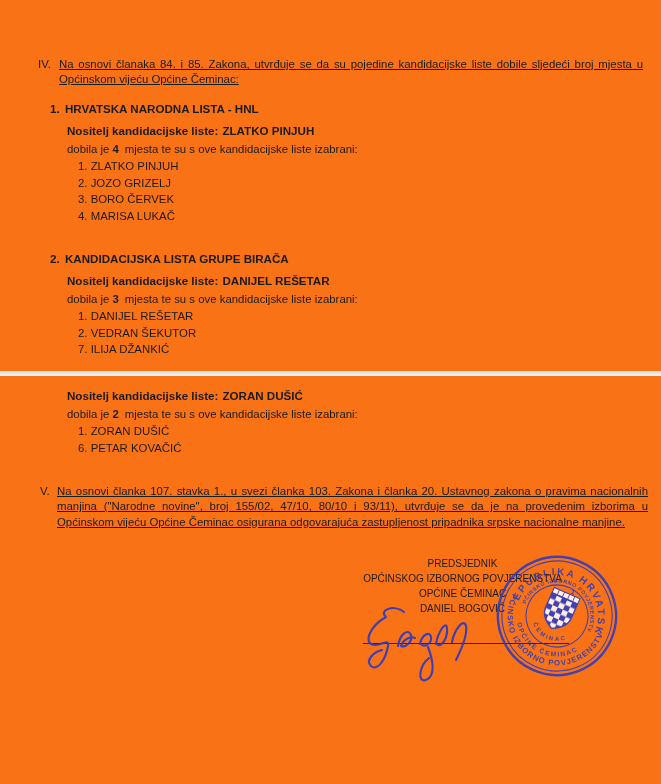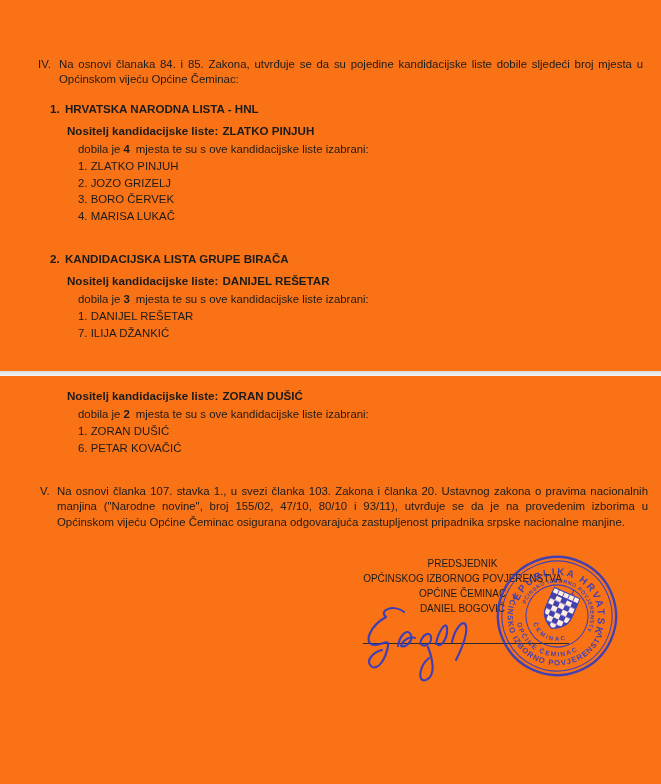--- a/index.html
+++ b/index.html
@@ -15,35 +15,35 @@
   .scan-band{
     position:absolute;left:0;top:371px;width:661px;height:5px;
     background:linear-gradient(#d9dddd,#f4f5f5);
   }
   
   .para{
     position:absolute;display:flex;
     font-size:11.4px;line-height:15.4px;
   }
   .para .pnum{flex:none;}
-  .para .ptext{flex:1;text-align:justify;}
+  .para .ptext{flex:1;text-align:justify;text-decoration:underline;}
   .para-iv{left:38px;top:57px;width:605px;}
   .para-iv .pnum{width:21px;}
   .para-v{left:40px;top:484px;width:608px;}
   .para-v .pnum{width:17px;}
   
   .list-section{position:absolute;left:50px;width:565px;font-size:11.4px;}
   .list-section:nth-of-type(1){top:100px;}
   .list-section:nth-of-type(2){top:250px;}
   .list-section:nth-of-type(3){top:382px;}
   .list-heading{font-weight:bold;font-size:11.6px;line-height:17px;}
   .list-heading .lnum{display:inline-block;width:12px;margin-right:3px;}
   .nositelj{font-weight:bold;font-size:11.6px;line-height:17px;margin:5px 0 2px 17px;}
   .nositelj .nlabel{margin-right:4px;}
-  .dobila{line-height:17px;margin-left:28px;}
+  .dobila{line-height:17px;margin-left:17px;}
   .dobila .seats{font-weight:bold;margin:0 6px 0 3px;}
   .candidates{margin-left:28px;}
   .candidate{line-height:16.5px;}
   
   .sig-block{
     position:absolute;left:295px;top:556px;width:335px;
     text-align:center;font-size:10px;line-height:15.1px;
   }
   .sig-line{
     position:absolute;left:363px;top:643px;width:206px;height:0;
@@ -99,20 +99,21 @@
         <span class="lnum">2.</span><span>KANDIDACIJSKA LISTA GRUPE BIRAČA</span>
       </div>
       <div class="nositelj">
         <span class="nlabel">Nositelj kandidacijske liste:</span><span>DANIJEL REŠETAR</span>
       </div>
       <div class="dobila">
         <span>dobila je</span><span class="seats">3</span><span>mjesta te su s ove kandidacijske liste izabrani:</span>
       </div>
       <div class="candidates">
           <div class="candidate">1. DANIJEL REŠETAR</div>
+          <div class="candidate">2. VEDRAN ŠEKUTOR</div>
           <div class="candidate">7. ILIJA DŽANKIĆ</div>
         </div>
     </section>
 
     <section class="list-section">
       <div class="nositelj">
         <span class="nlabel">Nositelj kandidacijske liste:</span><span>ZORAN DUŠIĆ</span>
       </div>
       <div class="dobila">
         <span>dobila je</span><span class="seats">2</span><span>mjesta te su s ove kandidacijske liste izabrani:</span>

